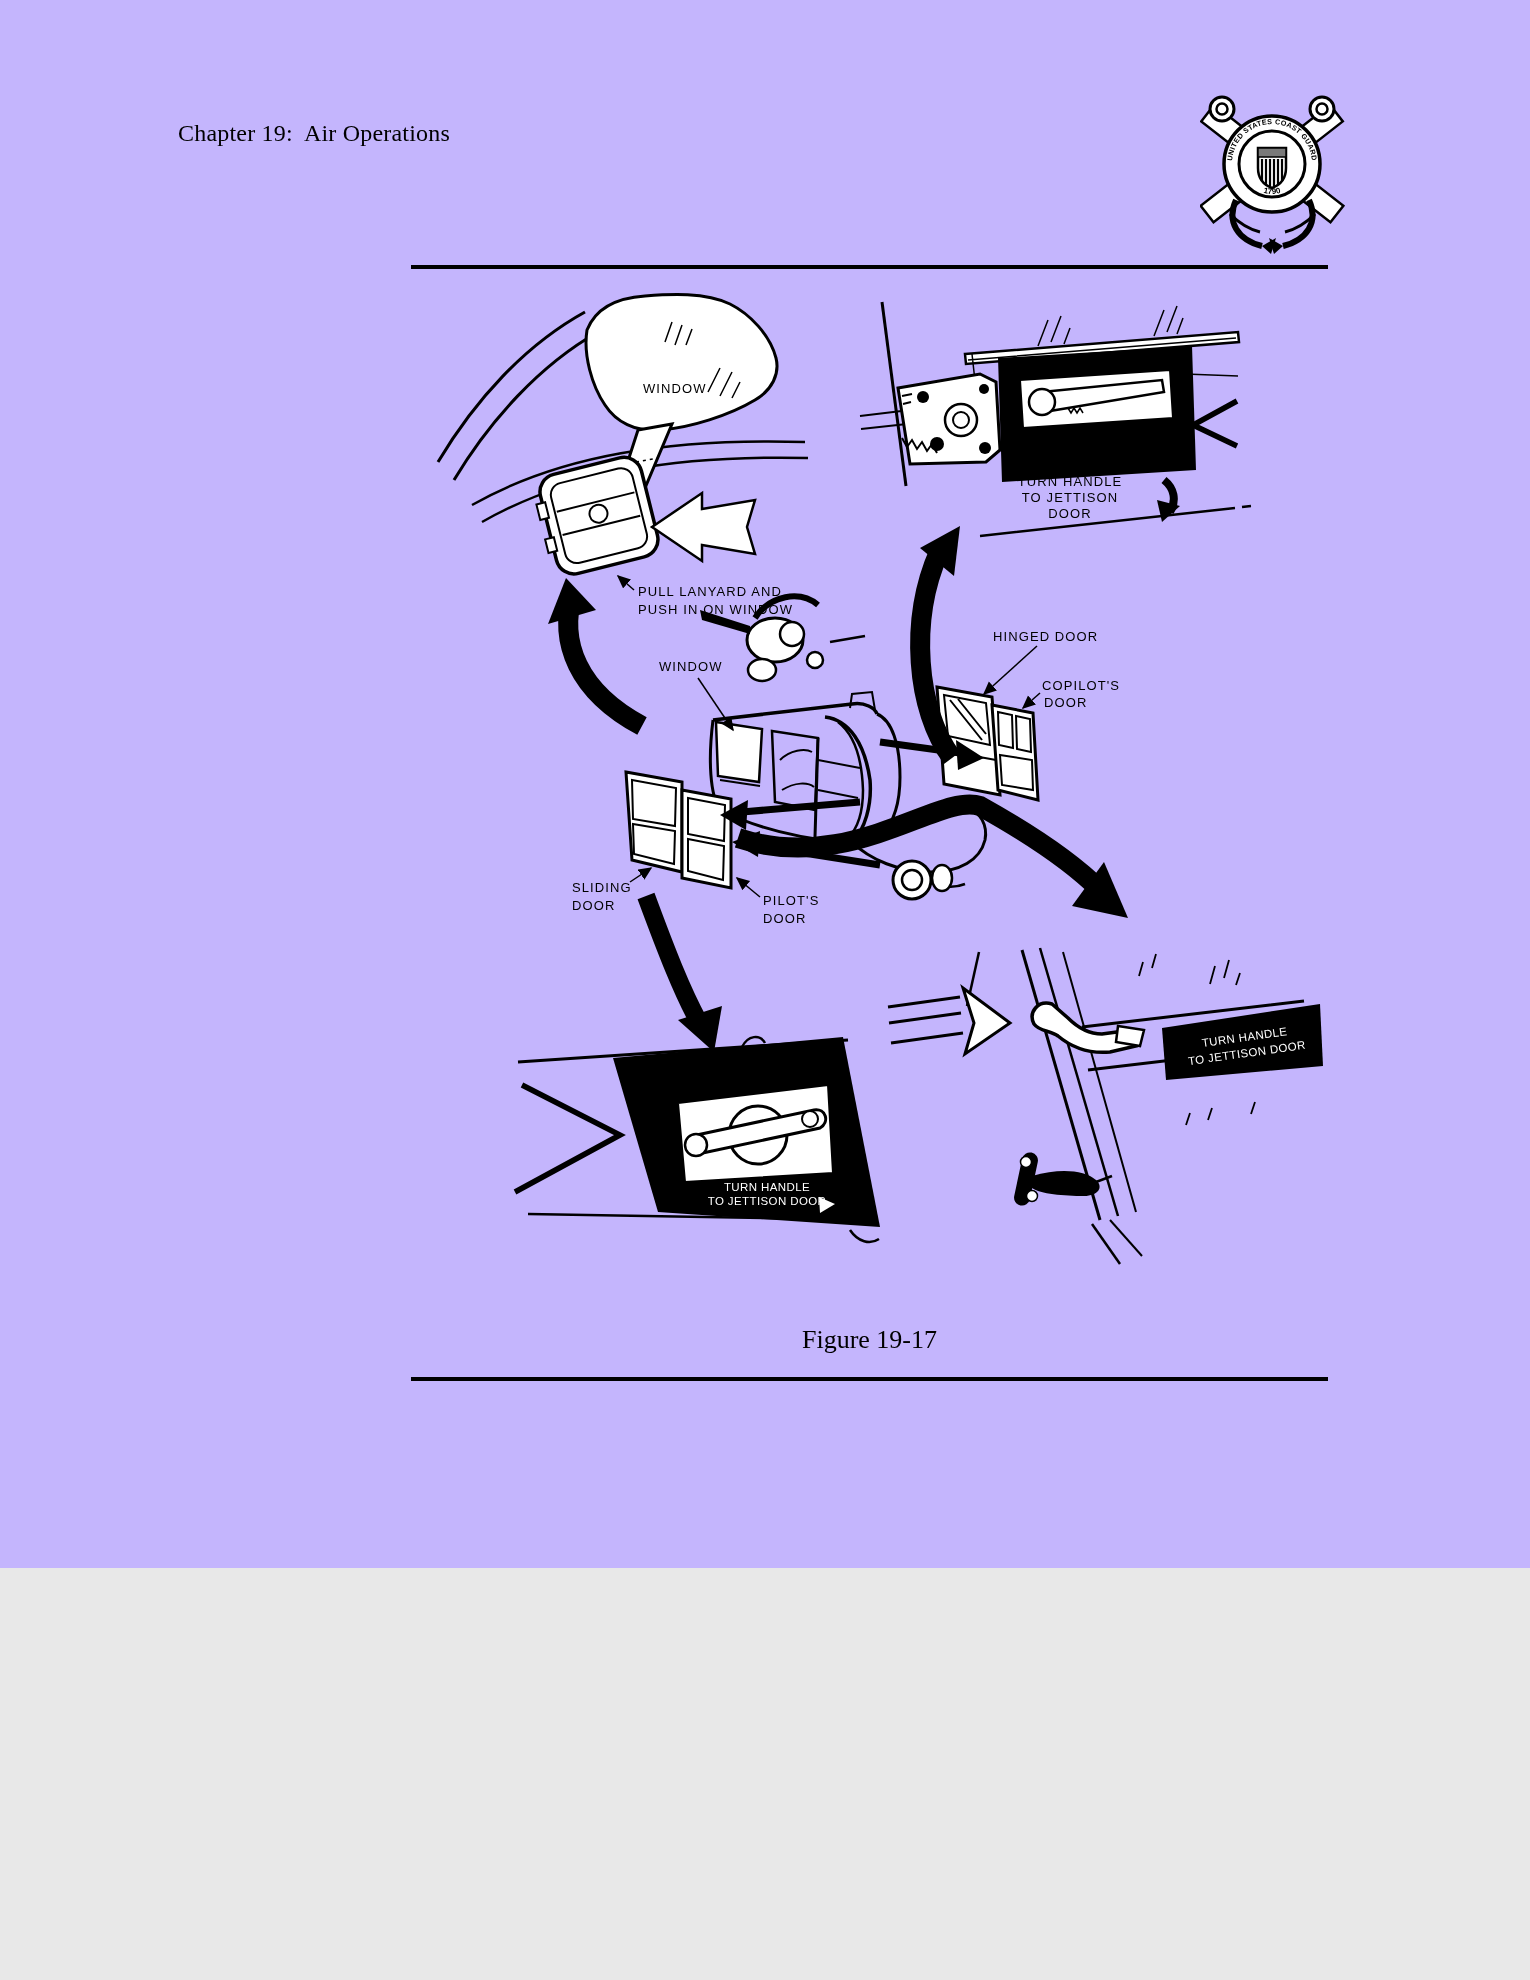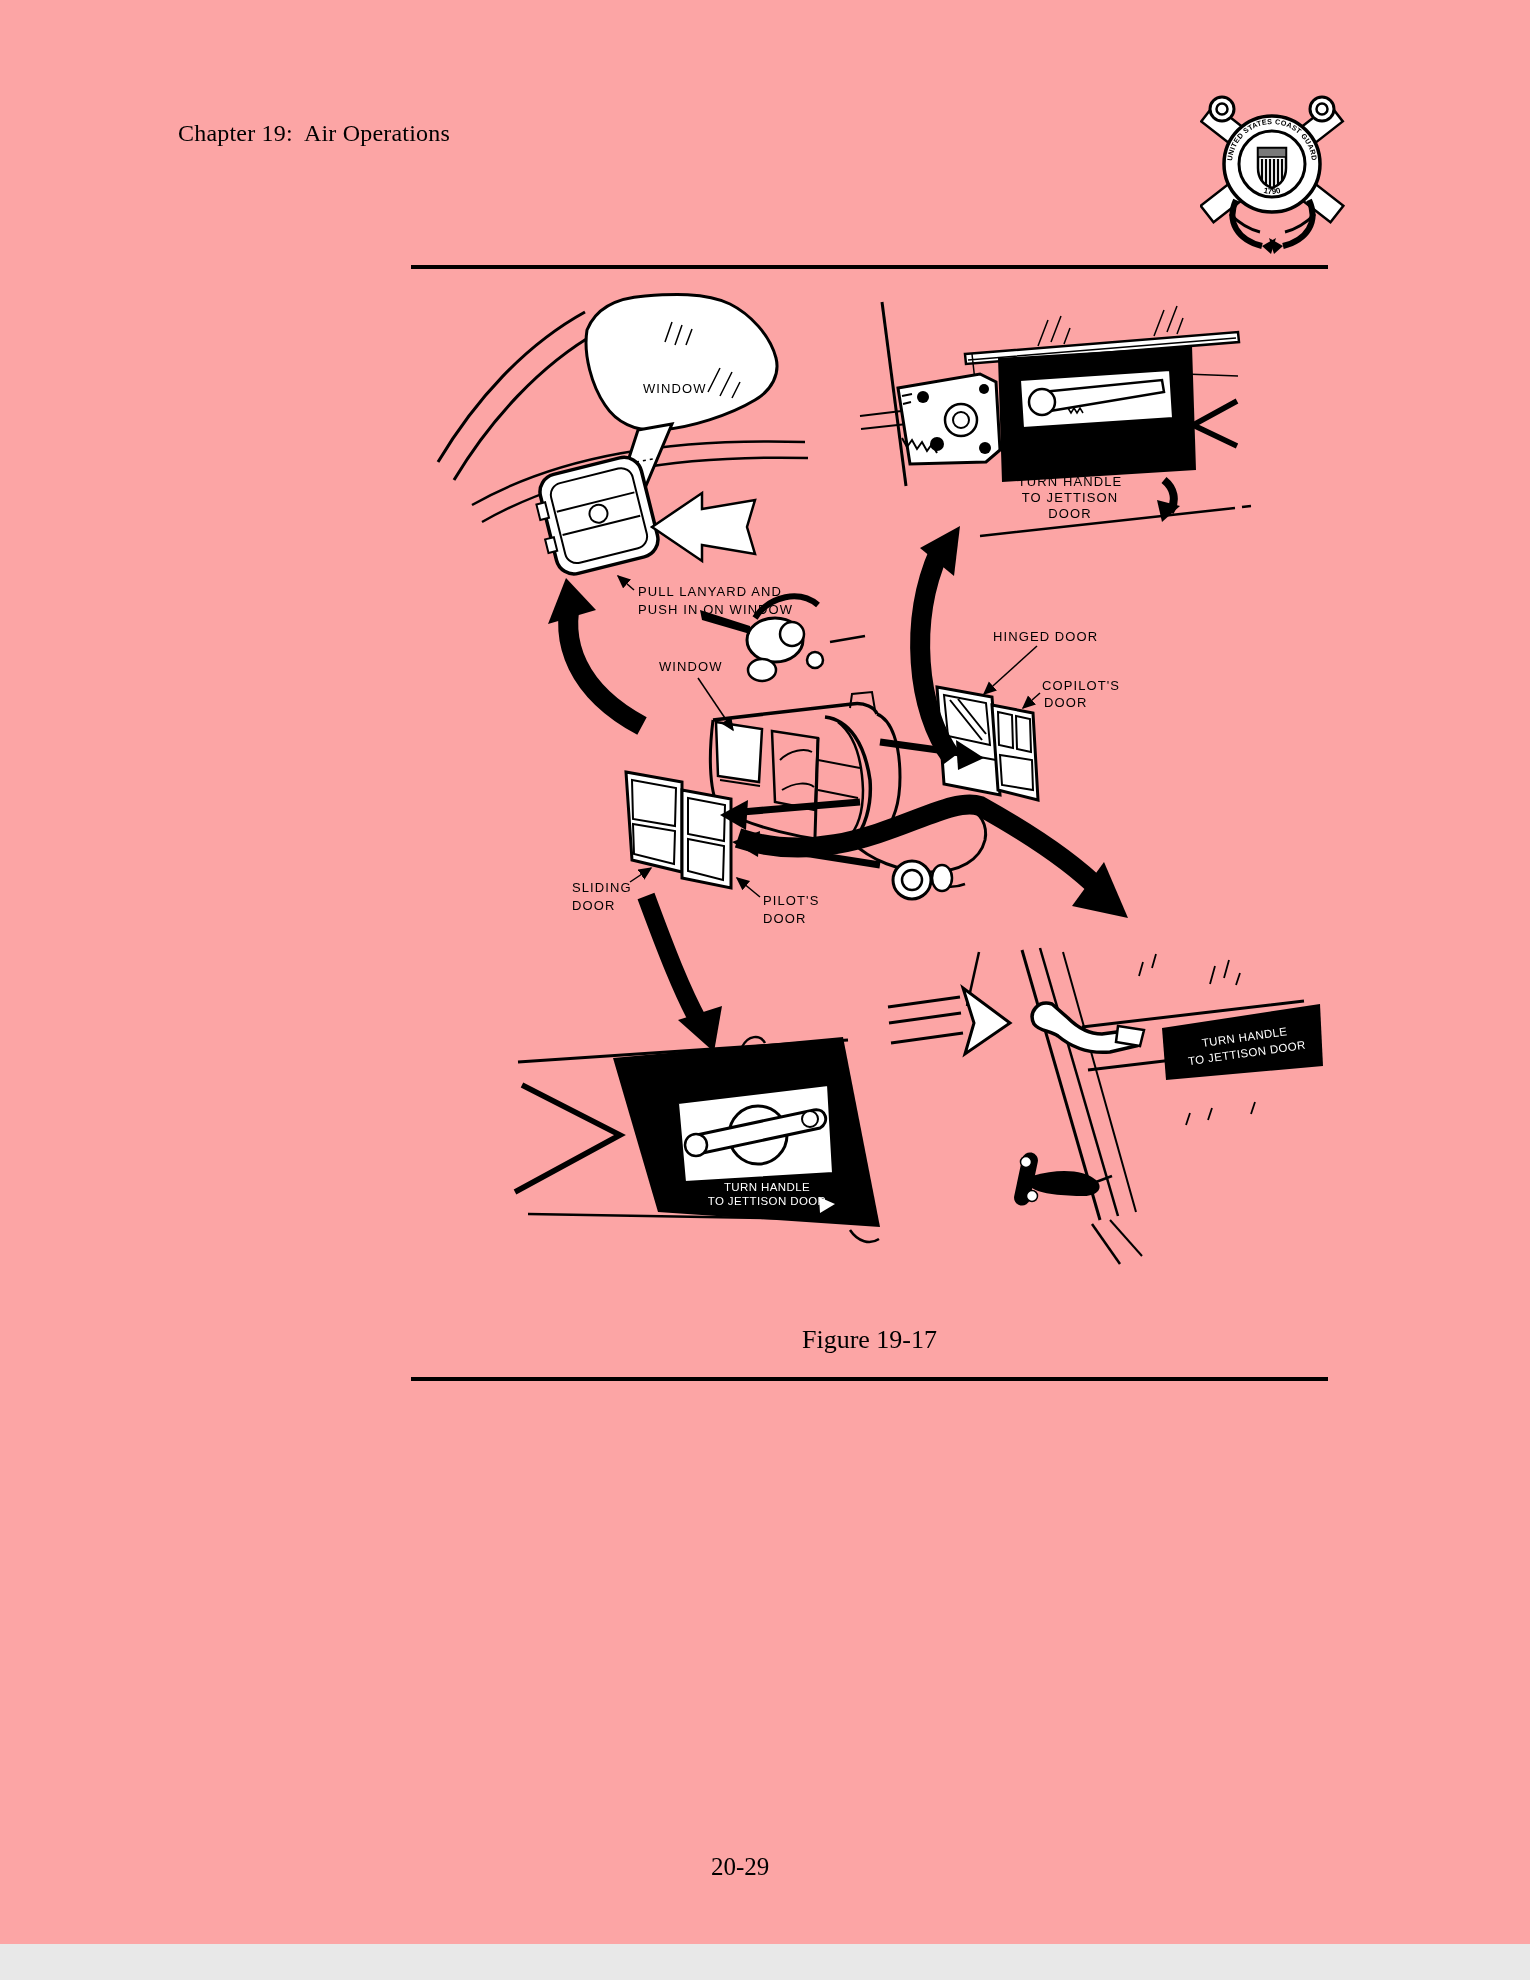--- a/index.html
+++ b/index.html
@@ -1,17 +1,17 @@
 <!DOCTYPE html>
 <html><head>
 <meta charset="utf-8">
 <style>
   html,body{margin:0;padding:0;background:#e8e8e8;}
   #page{
-    position:relative;width:1530px;height:1944px;background:#fca5a5;
+    position:relative;width:1530px;height:1568px;background:#c4b5fd;
     font-family:"Liberation Serif",serif;color:#000;overflow:hidden;margin:0 auto;
   }
   .abs{position:absolute;}
   .chapter{left:178px;top:120px;font-size:24px;white-space:pre;letter-spacing:.2px;}
   .rule{left:411px;width:917px;height:4px;background:#000;}
   .rule-top{top:265px;}
   .rule-bottom{top:1377px;}
   .cap{left:411px;width:917px;text-align:center;}
   .cap1{top:1288px;font-size:27px;letter-spacing:.5px;}
   .cap2{top:1325px;font-size:26px;}

